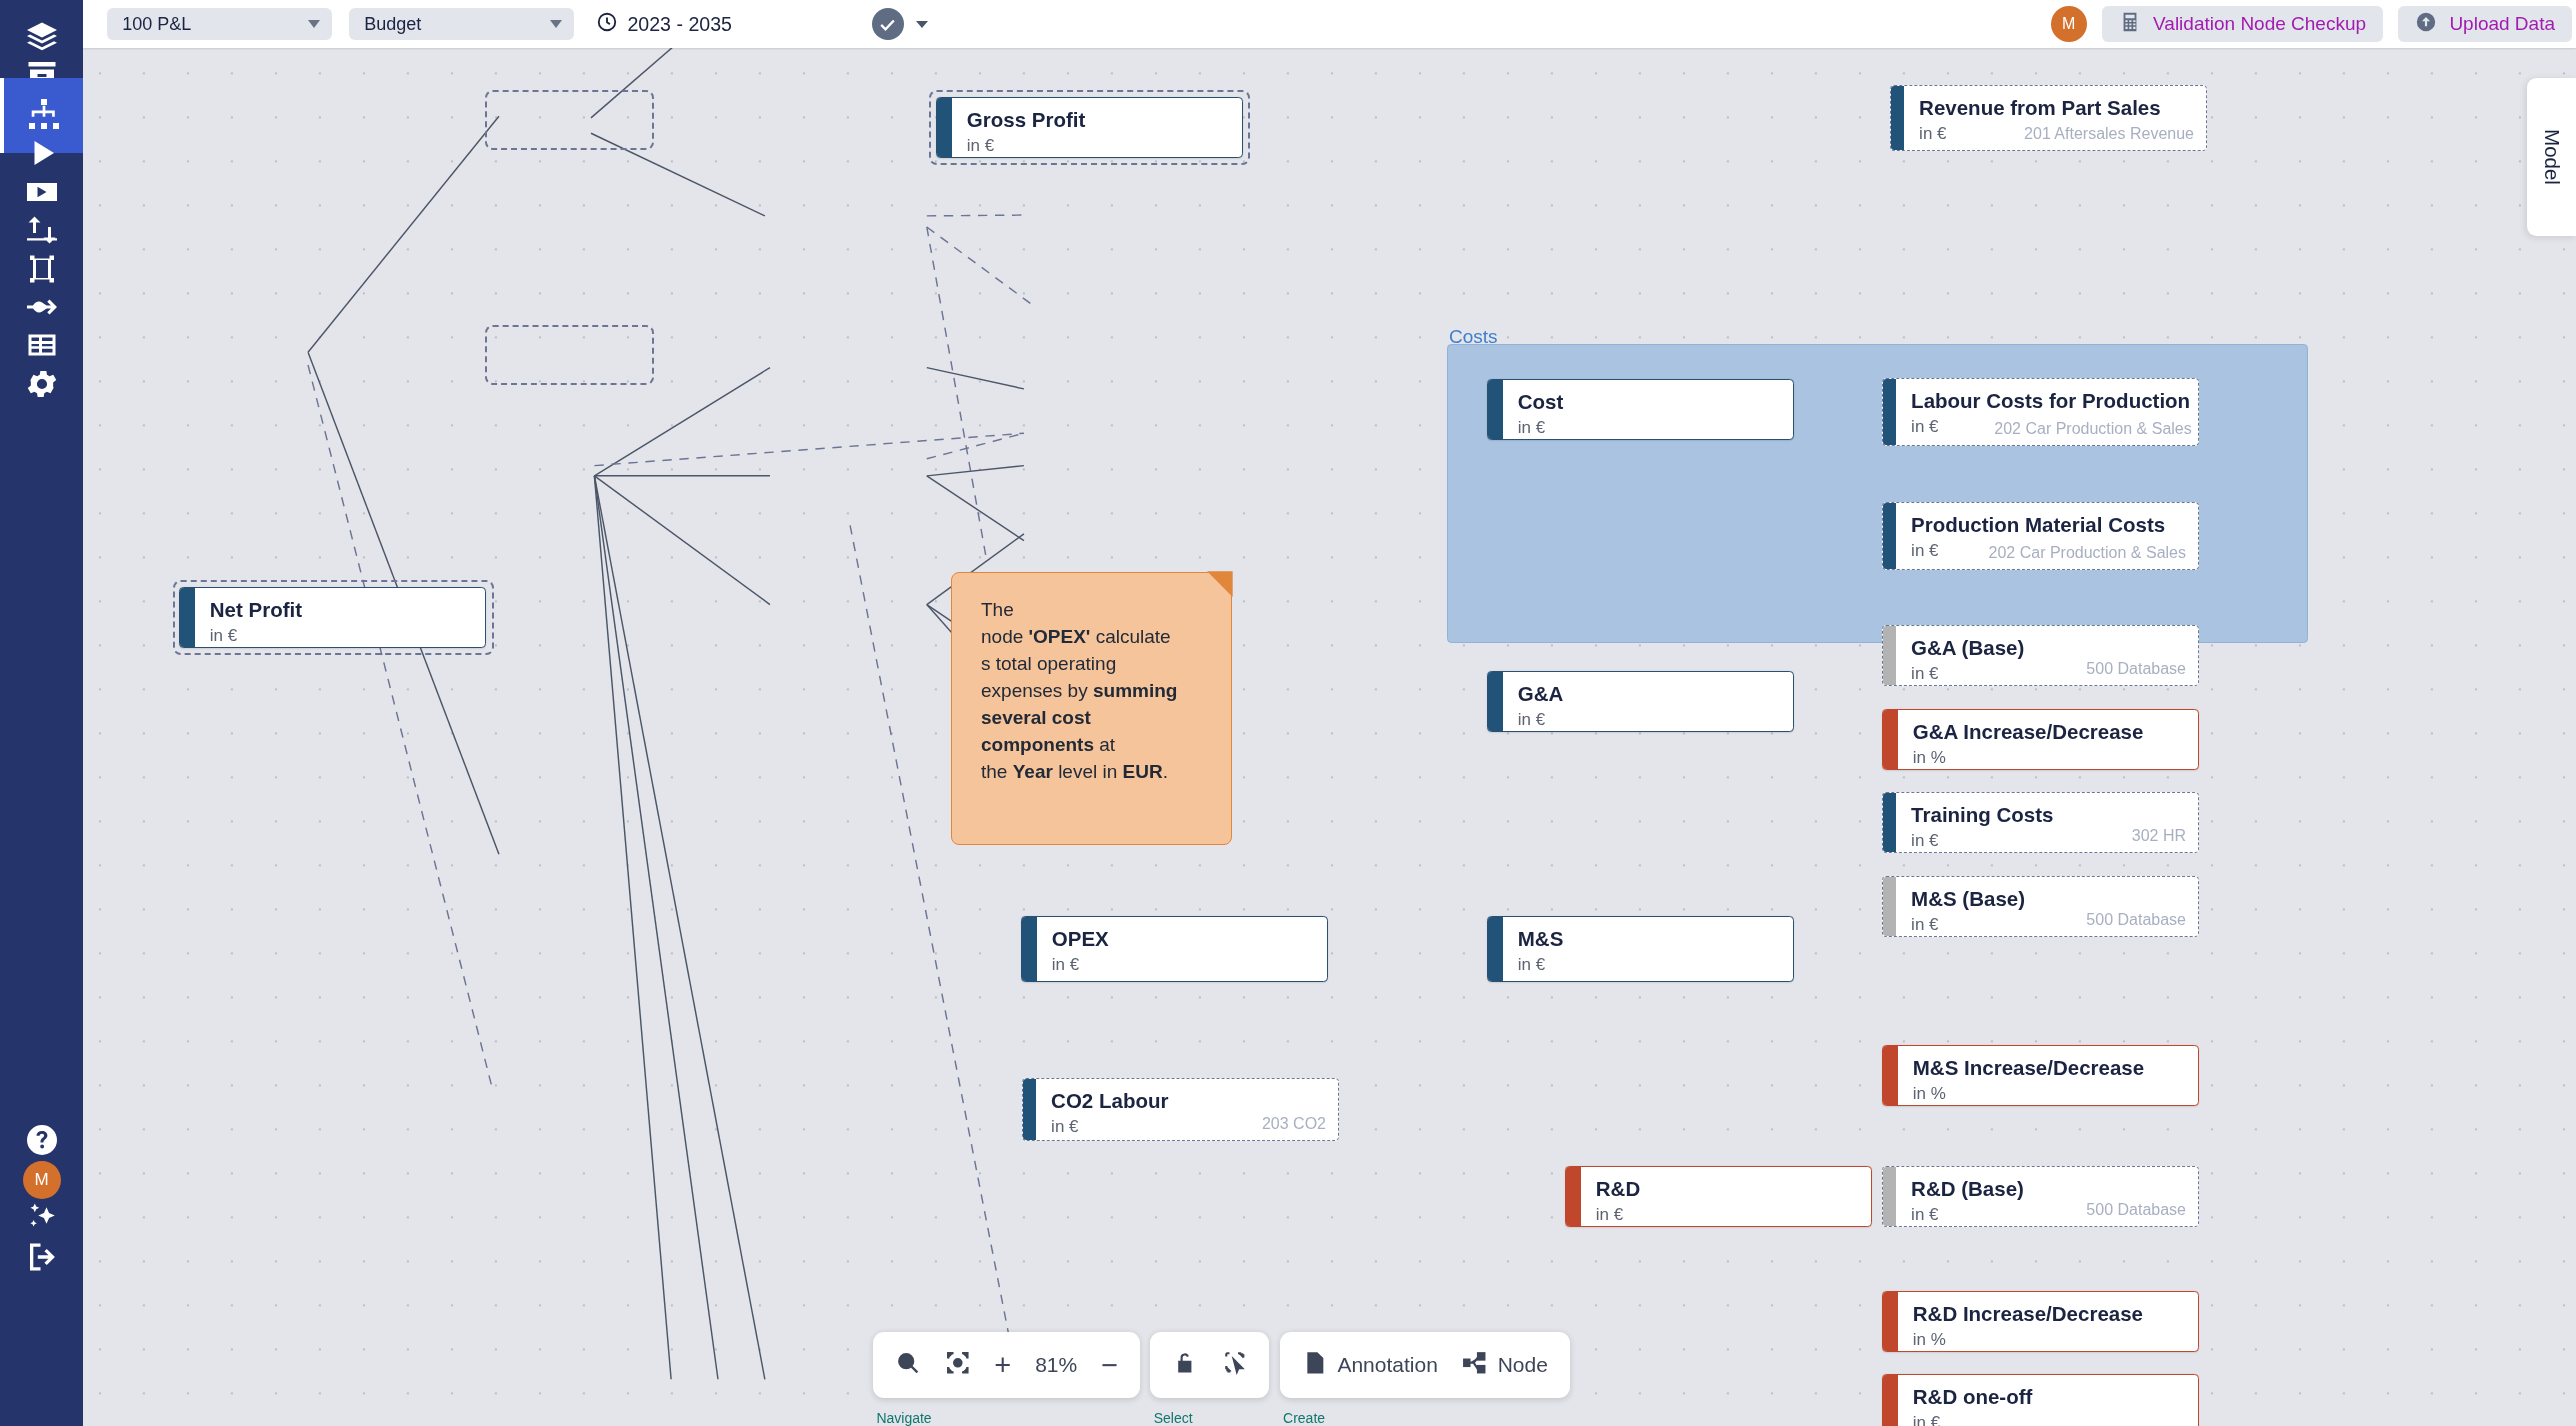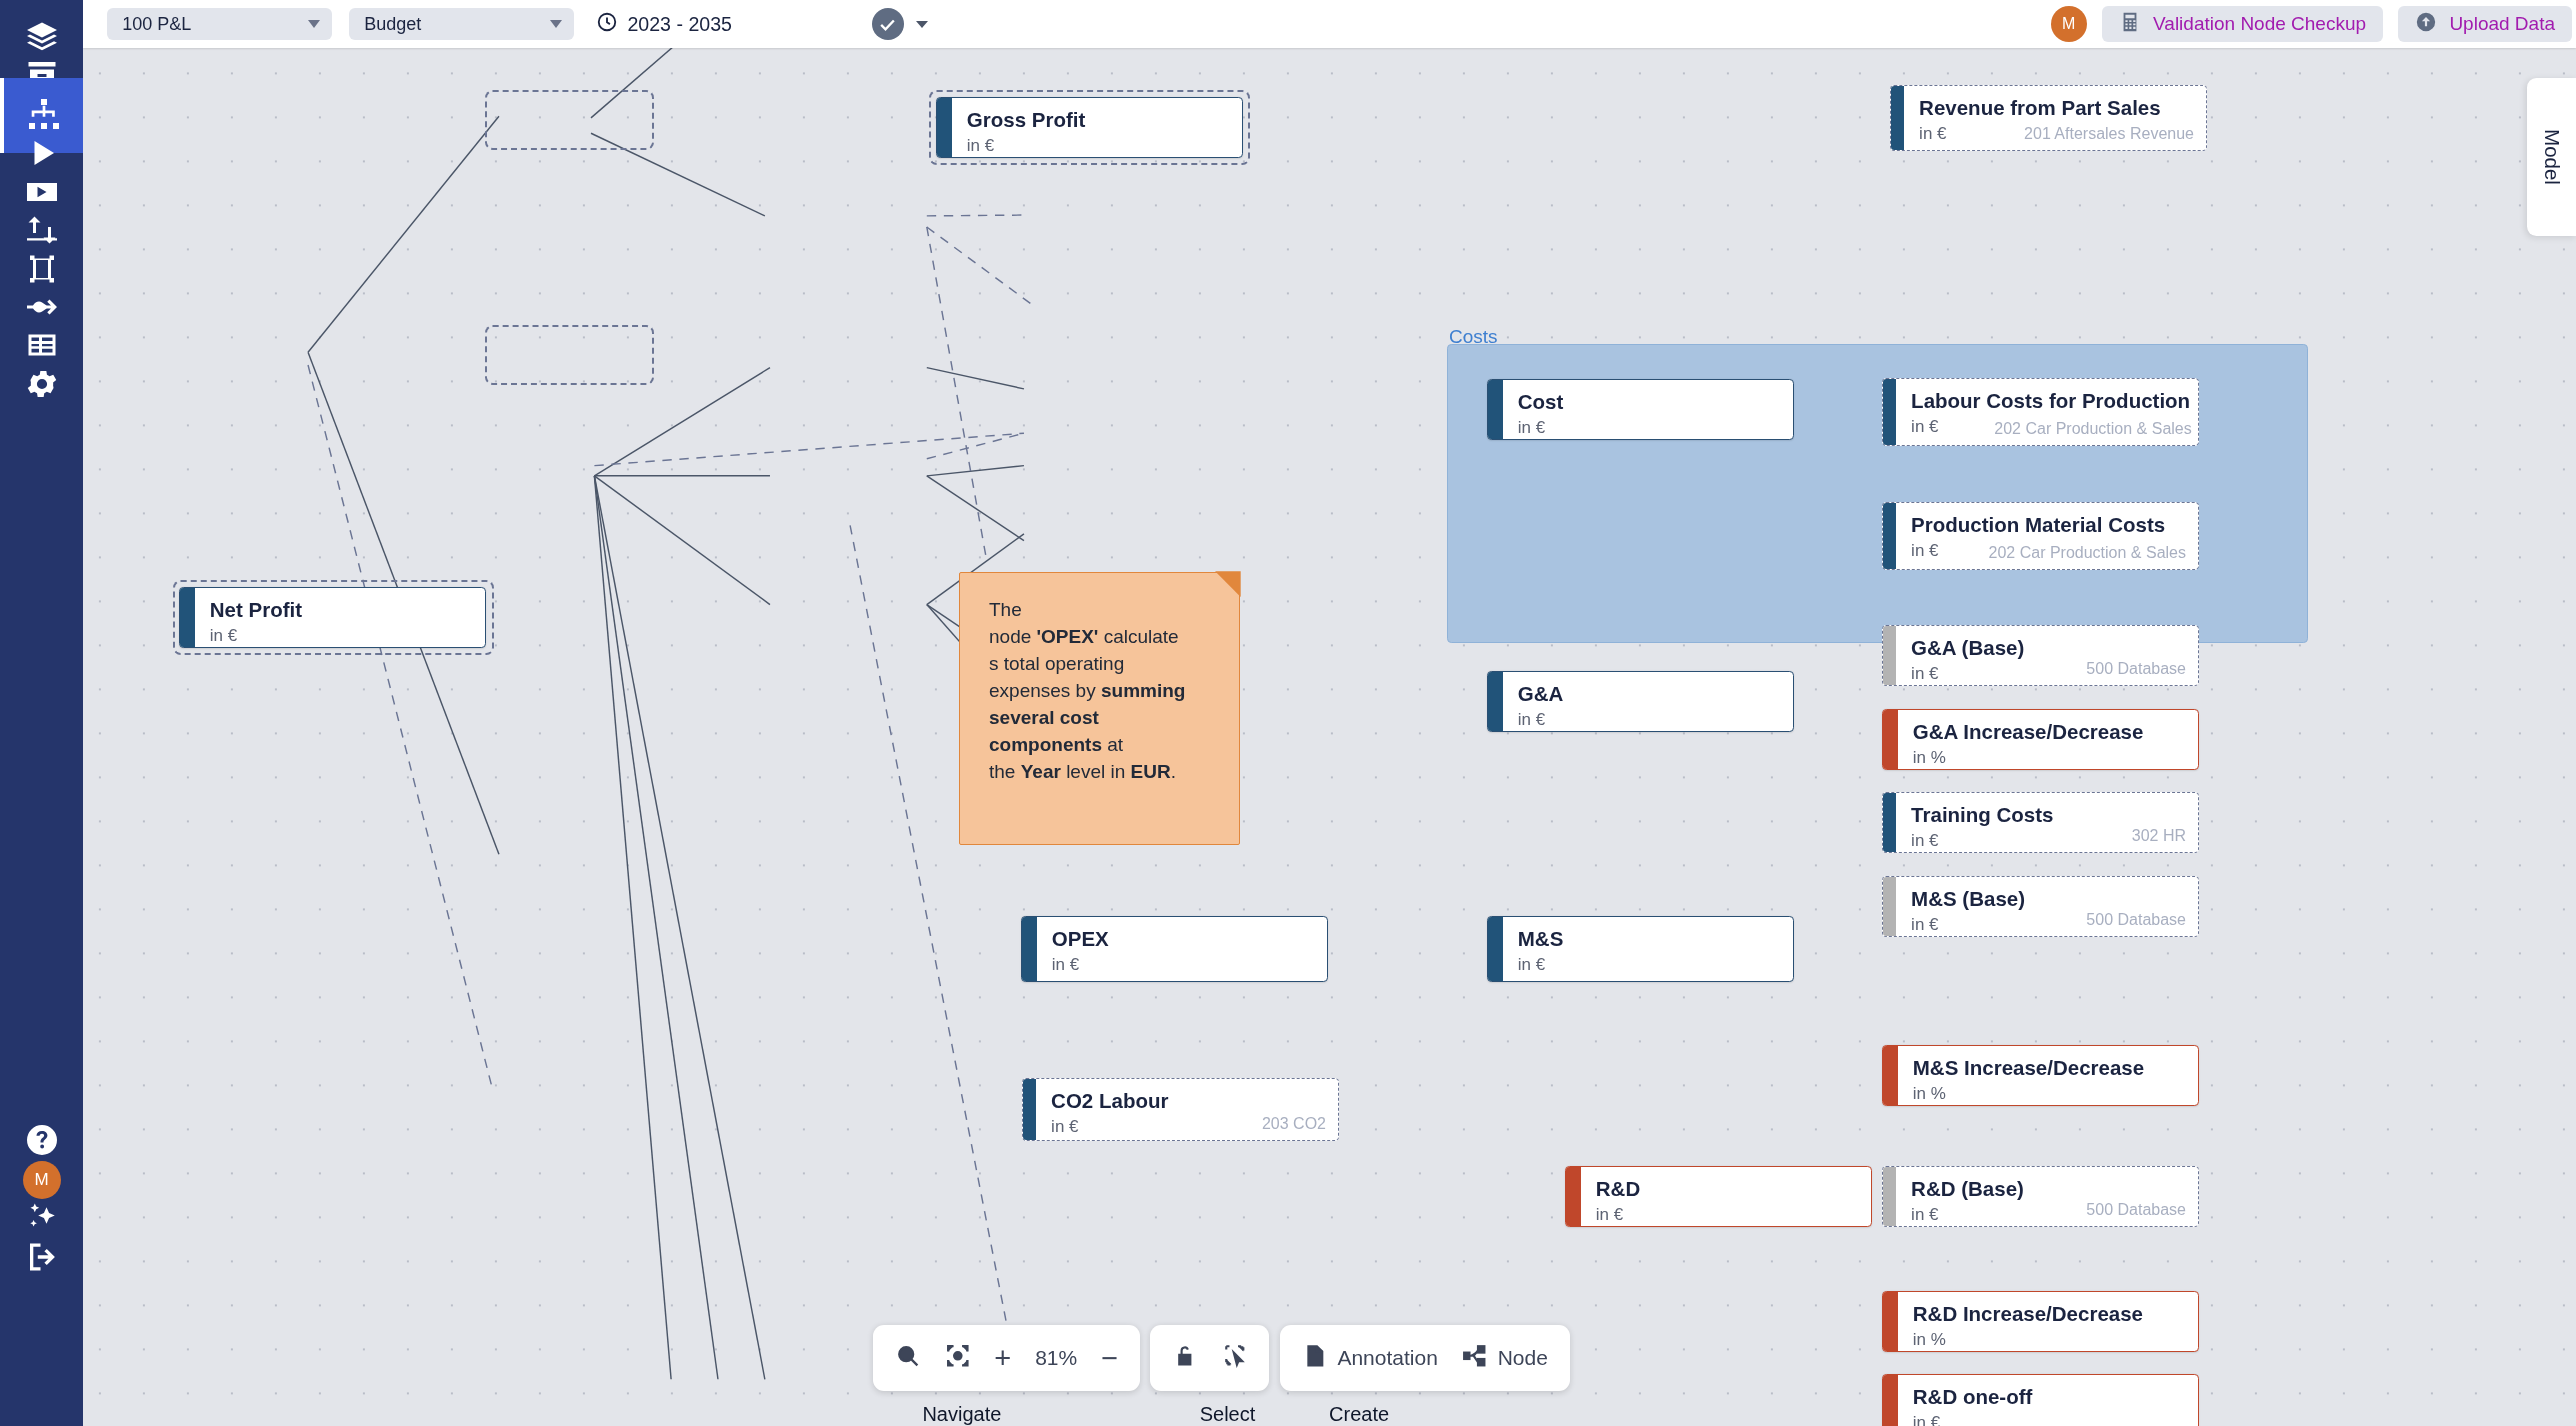--- a/index.html
+++ b/index.html
@@ -70,36 +70,36 @@
   .node.grey .bar{ background:#b3b3b3; }
   .node.dashed{ border:1.7px dashed #6b7594; box-shadow:none; }
   .node.dashed .bar{ margin:-1.7px 0 -1.7px -1.7px; }
 
   
   .halo{ position:absolute; border:2.1px dashed #6b7594; border-radius:7.7px;
     pointer-events:none; }
 
   
   .sticky{ position:absolute; background:#f6c49a; border:1.7px solid #e1873c;
-    border-radius:2px; padding:24px 25.6px 17px 29px; cursor:pointer;margin-left:8px; }
+    border-radius:8px; padding:24px 25.6px 17px 29px; cursor:pointer; }
   .sticky .fold{ position:absolute; right:-1.7px; top:-1.7px; width:25.6px; height:25.6px;
     background:#e1873c; clip-path:polygon(0 0,100% 0,100% 100%); }
   .sticky p{ font-size:19px; color:#222a38; line-height:1.42; }
   .sticky b{ font-weight:bold; }
 
   
   #bottombar{ position:absolute; left:873px; bottom:0px; display:flex;
     align-items:flex-start; gap:10.2px; z-index:30; }
   .bt-group{ display:flex; flex-direction:column; }
   .bt-pill{ background:#fff; border-radius:11px; height:66px; display:flex;
     align-items:center; padding:0 22px; gap:24px; box-shadow:0 1.7px 6.8px rgba(0,0,0,.14); }
   .bt-pill .it{ display:flex; align-items:center; gap:10.2px; cursor:pointer;
     color:#3d4558; font-size:21px; }
   .bt-pill svg{ fill:#3d4558; }
-  .bt-caption{ color:#0f172a; font-size:20px; margin-top:12px; padding-left:3.4px;margin-left:46px; }
+  .bt-caption{ color:#0f766e; font-size:14px; margin-top:12px; padding-left:3.4px; }
 
   
   #modeltab{ position:absolute; right:0; top:78px; width:49px; height:158px;
     background:#fff; border-radius:9.4px 0 0 9.4px; display:flex;
     align-items:center; justify-content:center; cursor:pointer; z-index:36;
     box-shadow:-1.7px 1.7px 6px rgba(0,0,0,.10); }
   #modeltab span{ transform:rotate(90deg); font-size:20.5px; color:#1b2440;
     white-space:nowrap; }
 </style>
 </head>

